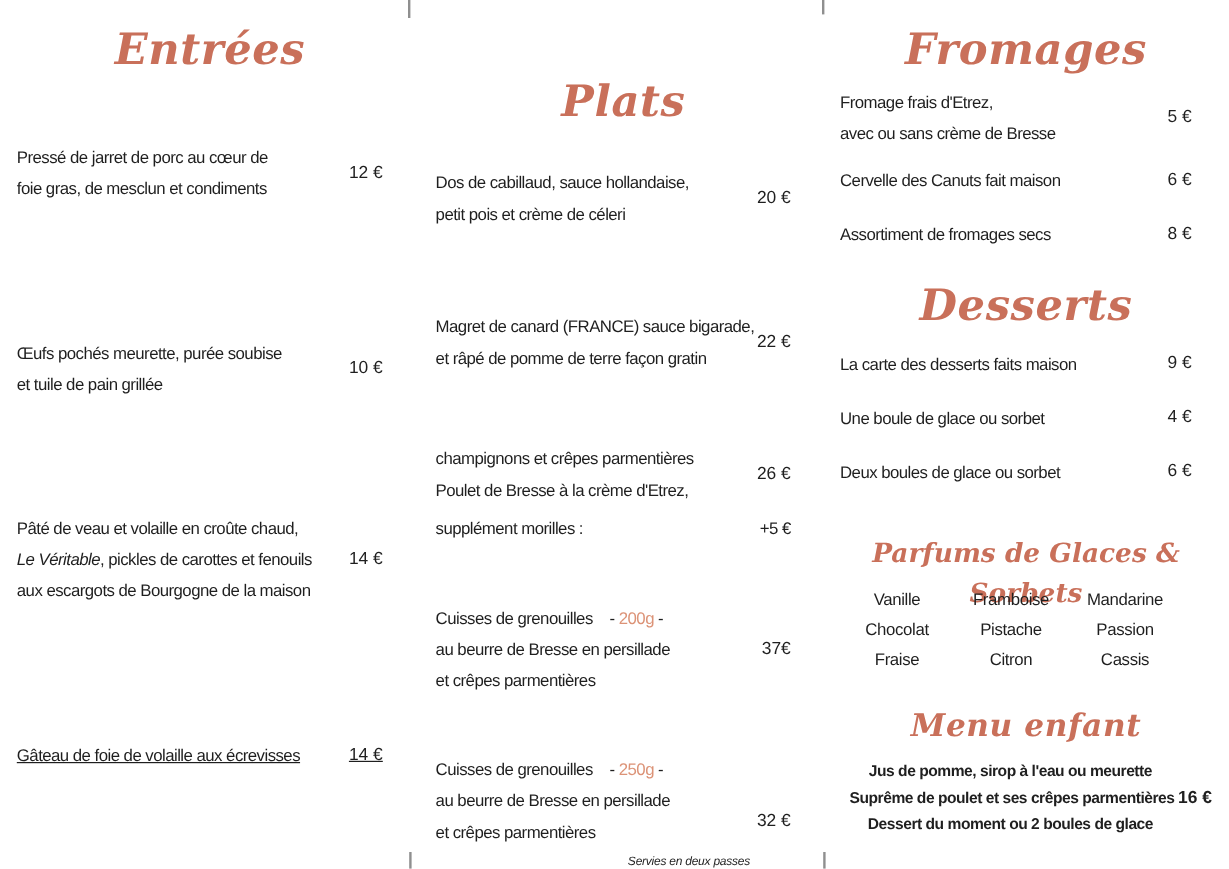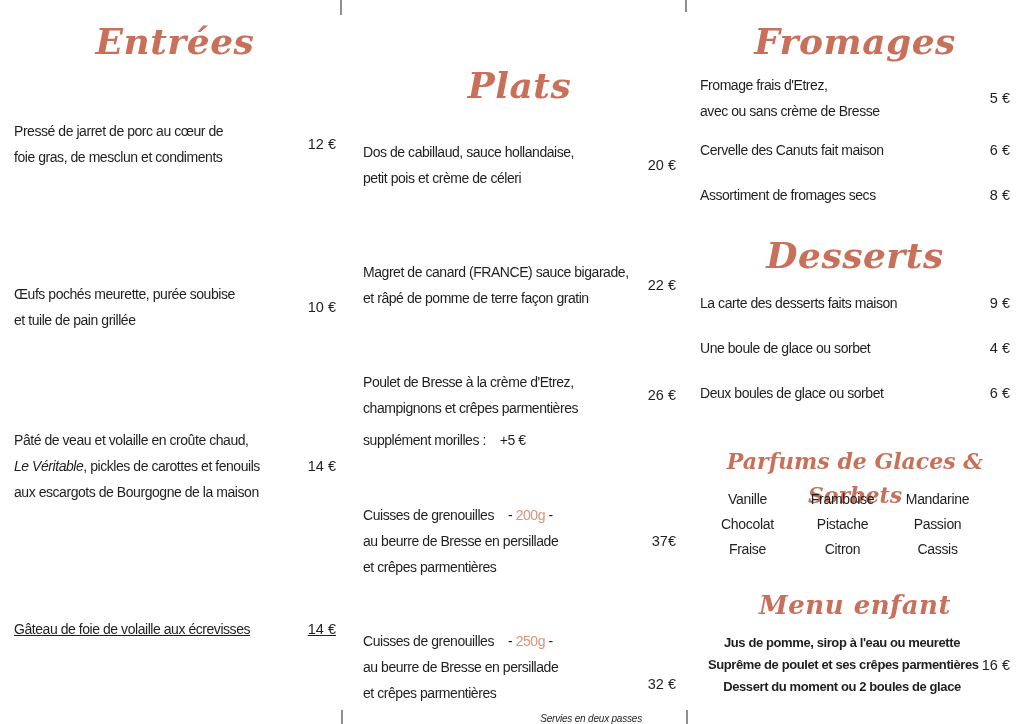--- a/index.html
+++ b/index.html
@@ -14,40 +14,40 @@
 
   .heading{
     position:absolute;left:0;right:0;text-align:center;
     font-family:"DejaVu Serif", serif;font-style:italic;font-weight:bold;
     color:#c9705a;line-height:38px;letter-spacing:0.5px;
   }
   .h30{font-size:36px;}
   .h26{font-size:26px;}
   .h22{font-size:22px;line-height:34px;letter-spacing:0;}
 
-  .item{position:absolute;left:0;right:0;}
+  .item{position:absolute;left:0;right:17px;}
   .row{display:flex;align-items:center;}
   .lines{flex:1 1 0;min-width:0;}
   .line{font-size:14px;letter-spacing:-0.45px;line-height:26px;white-space:nowrap;}
   .price{font-size:14.5px;letter-spacing:0;margin-left:8px;white-space:nowrap;}
   .price-drop{align-self:flex-end;margin-bottom:14px;}
   .it{font-style:italic;}
   .gap{margin-left:14px;}
   .weight{color:#dc9377;}
-  .note{display:flex;justify-content:flex-start;gap:14px;font-size:14px;letter-spacing:-0.45px;line-height:26px;margin-top:6px;}
+  .note{display:flex;justify-content:space-between;gap:14px;font-size:14px;letter-spacing:-0.45px;line-height:26px;margin-top:6px;}
   .note-italic{font-style:italic;font-weight:normal;text-align:right;padding-right:34px;font-size:10px;letter-spacing:-0.2px;line-height:26px;}
 
   .flavor-grid{
     position:absolute;left:0;width:285px;display:grid;grid-template-columns:1fr 1fr 1fr;
   }
   .flavor{font-size:14px;letter-spacing:-0.3px;line-height:25px;text-align:center;white-space:nowrap;}
 
   .me-lines{position:absolute;left:0;right:0;}
   .me-line{font-size:13px;letter-spacing:-0.4px;line-height:22px;text-align:center;white-space:nowrap;padding:0 34px 0 8px;font-weight:bold;}
-  .me-price{position:absolute;right:0;top:22px;font-size:14.5px;line-height:22px;font-weight:normal;}
+  .me-price{position:absolute;right:0;top:22px;font-size:14.5px;line-height:22px;font-weight:bold;}
 
   .tick{position:absolute;width:1.5px;background:#8f8f8f;}
 </style>
 </head>
 <body>
 
 <div class="tick" style="left:340px;top:0;height:15px;"></div>
 <div class="tick" style="left:685px;top:0;height:12px;"></div>
 <div class="tick" style="left:341px;top:710px;height:14px;"></div>
 <div class="tick" style="left:686px;top:710px;height:14px;"></div>
@@ -115,22 +115,22 @@
         <div class="line">Magret de canard (FRANCE) sauce bigarade,</div>
         <div class="line">et râpé de pomme de terre façon gratin</div>
       </div>
       <div class="price">22 €</div>
     </div>
   </div>
 
   <div class="item" style="top:325px;">
     <div class="row">
       <div class="lines">
+        <div class="line">champignons et crêpes parmentières</div>
         <div class="line">Poulet de Bresse à la crème d'Etrez,</div>
-        <div class="line">champignons et crêpes parmentières</div>
       </div>
       <div class="price">26 €</div>
     </div>
     <div class="note">
       <span>supplément morilles :</span>
       <span>+5 €</span>
     </div>
   </div>
 
   <div class="item" style="top:458px;">

